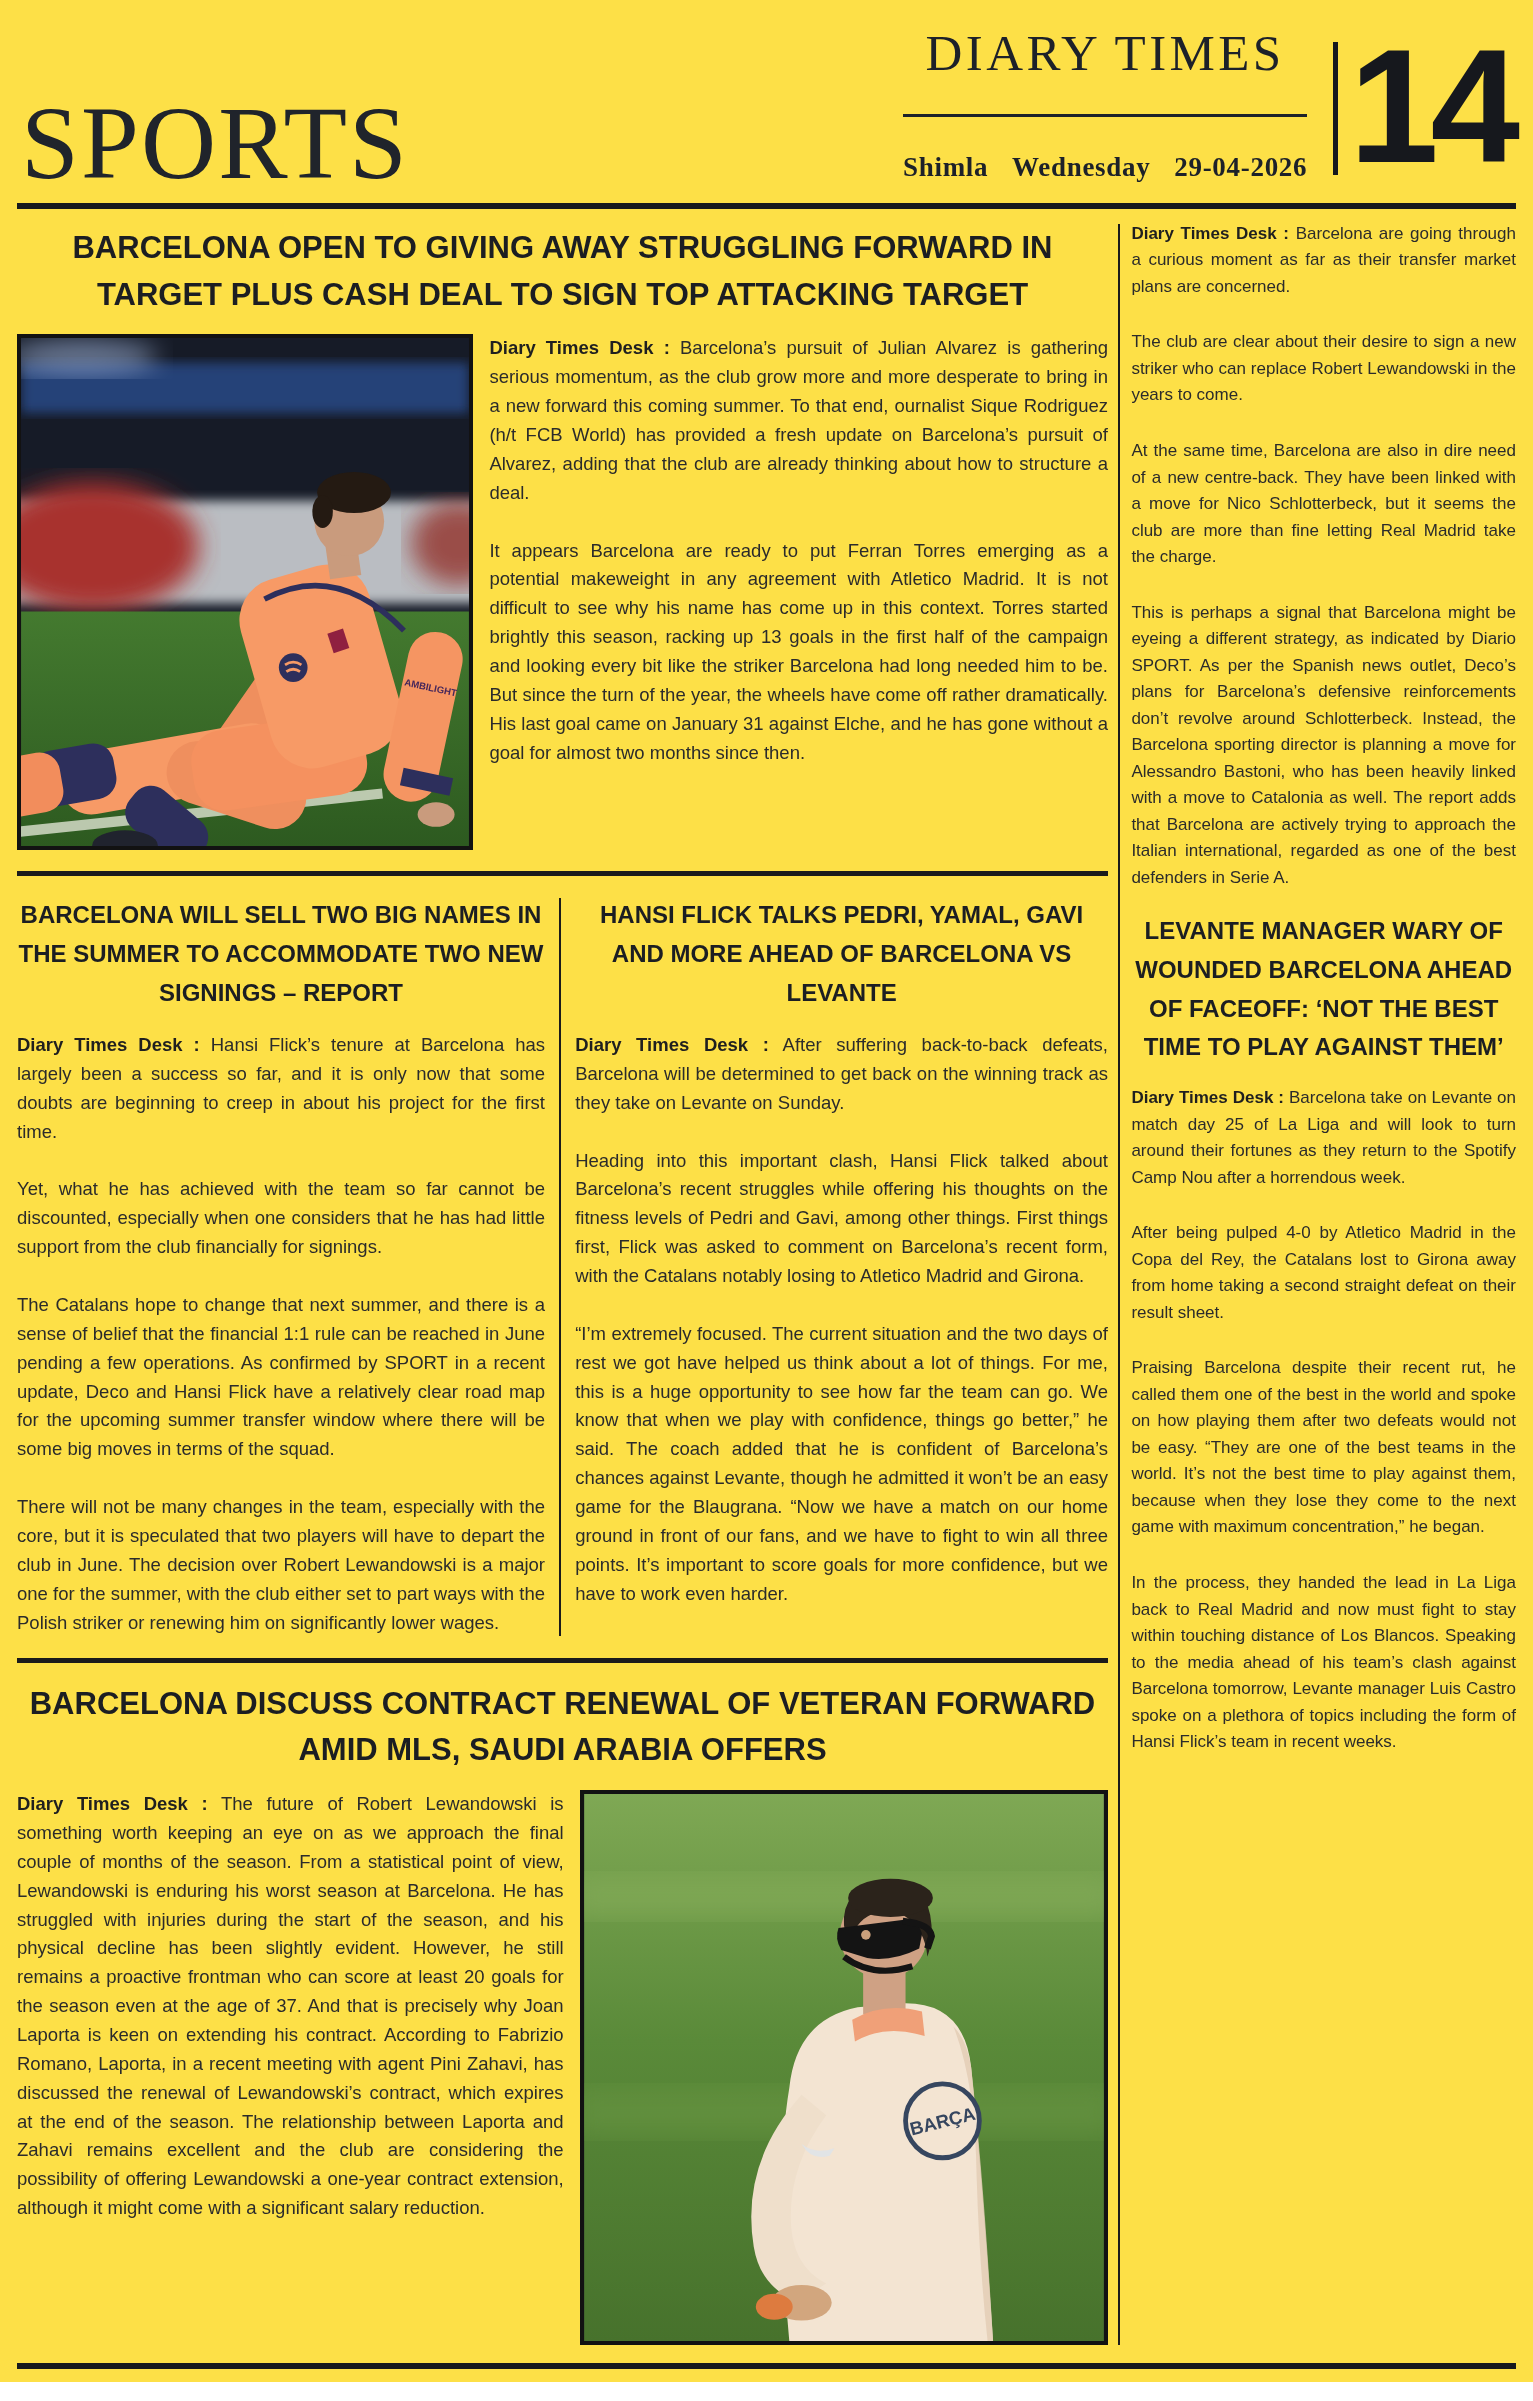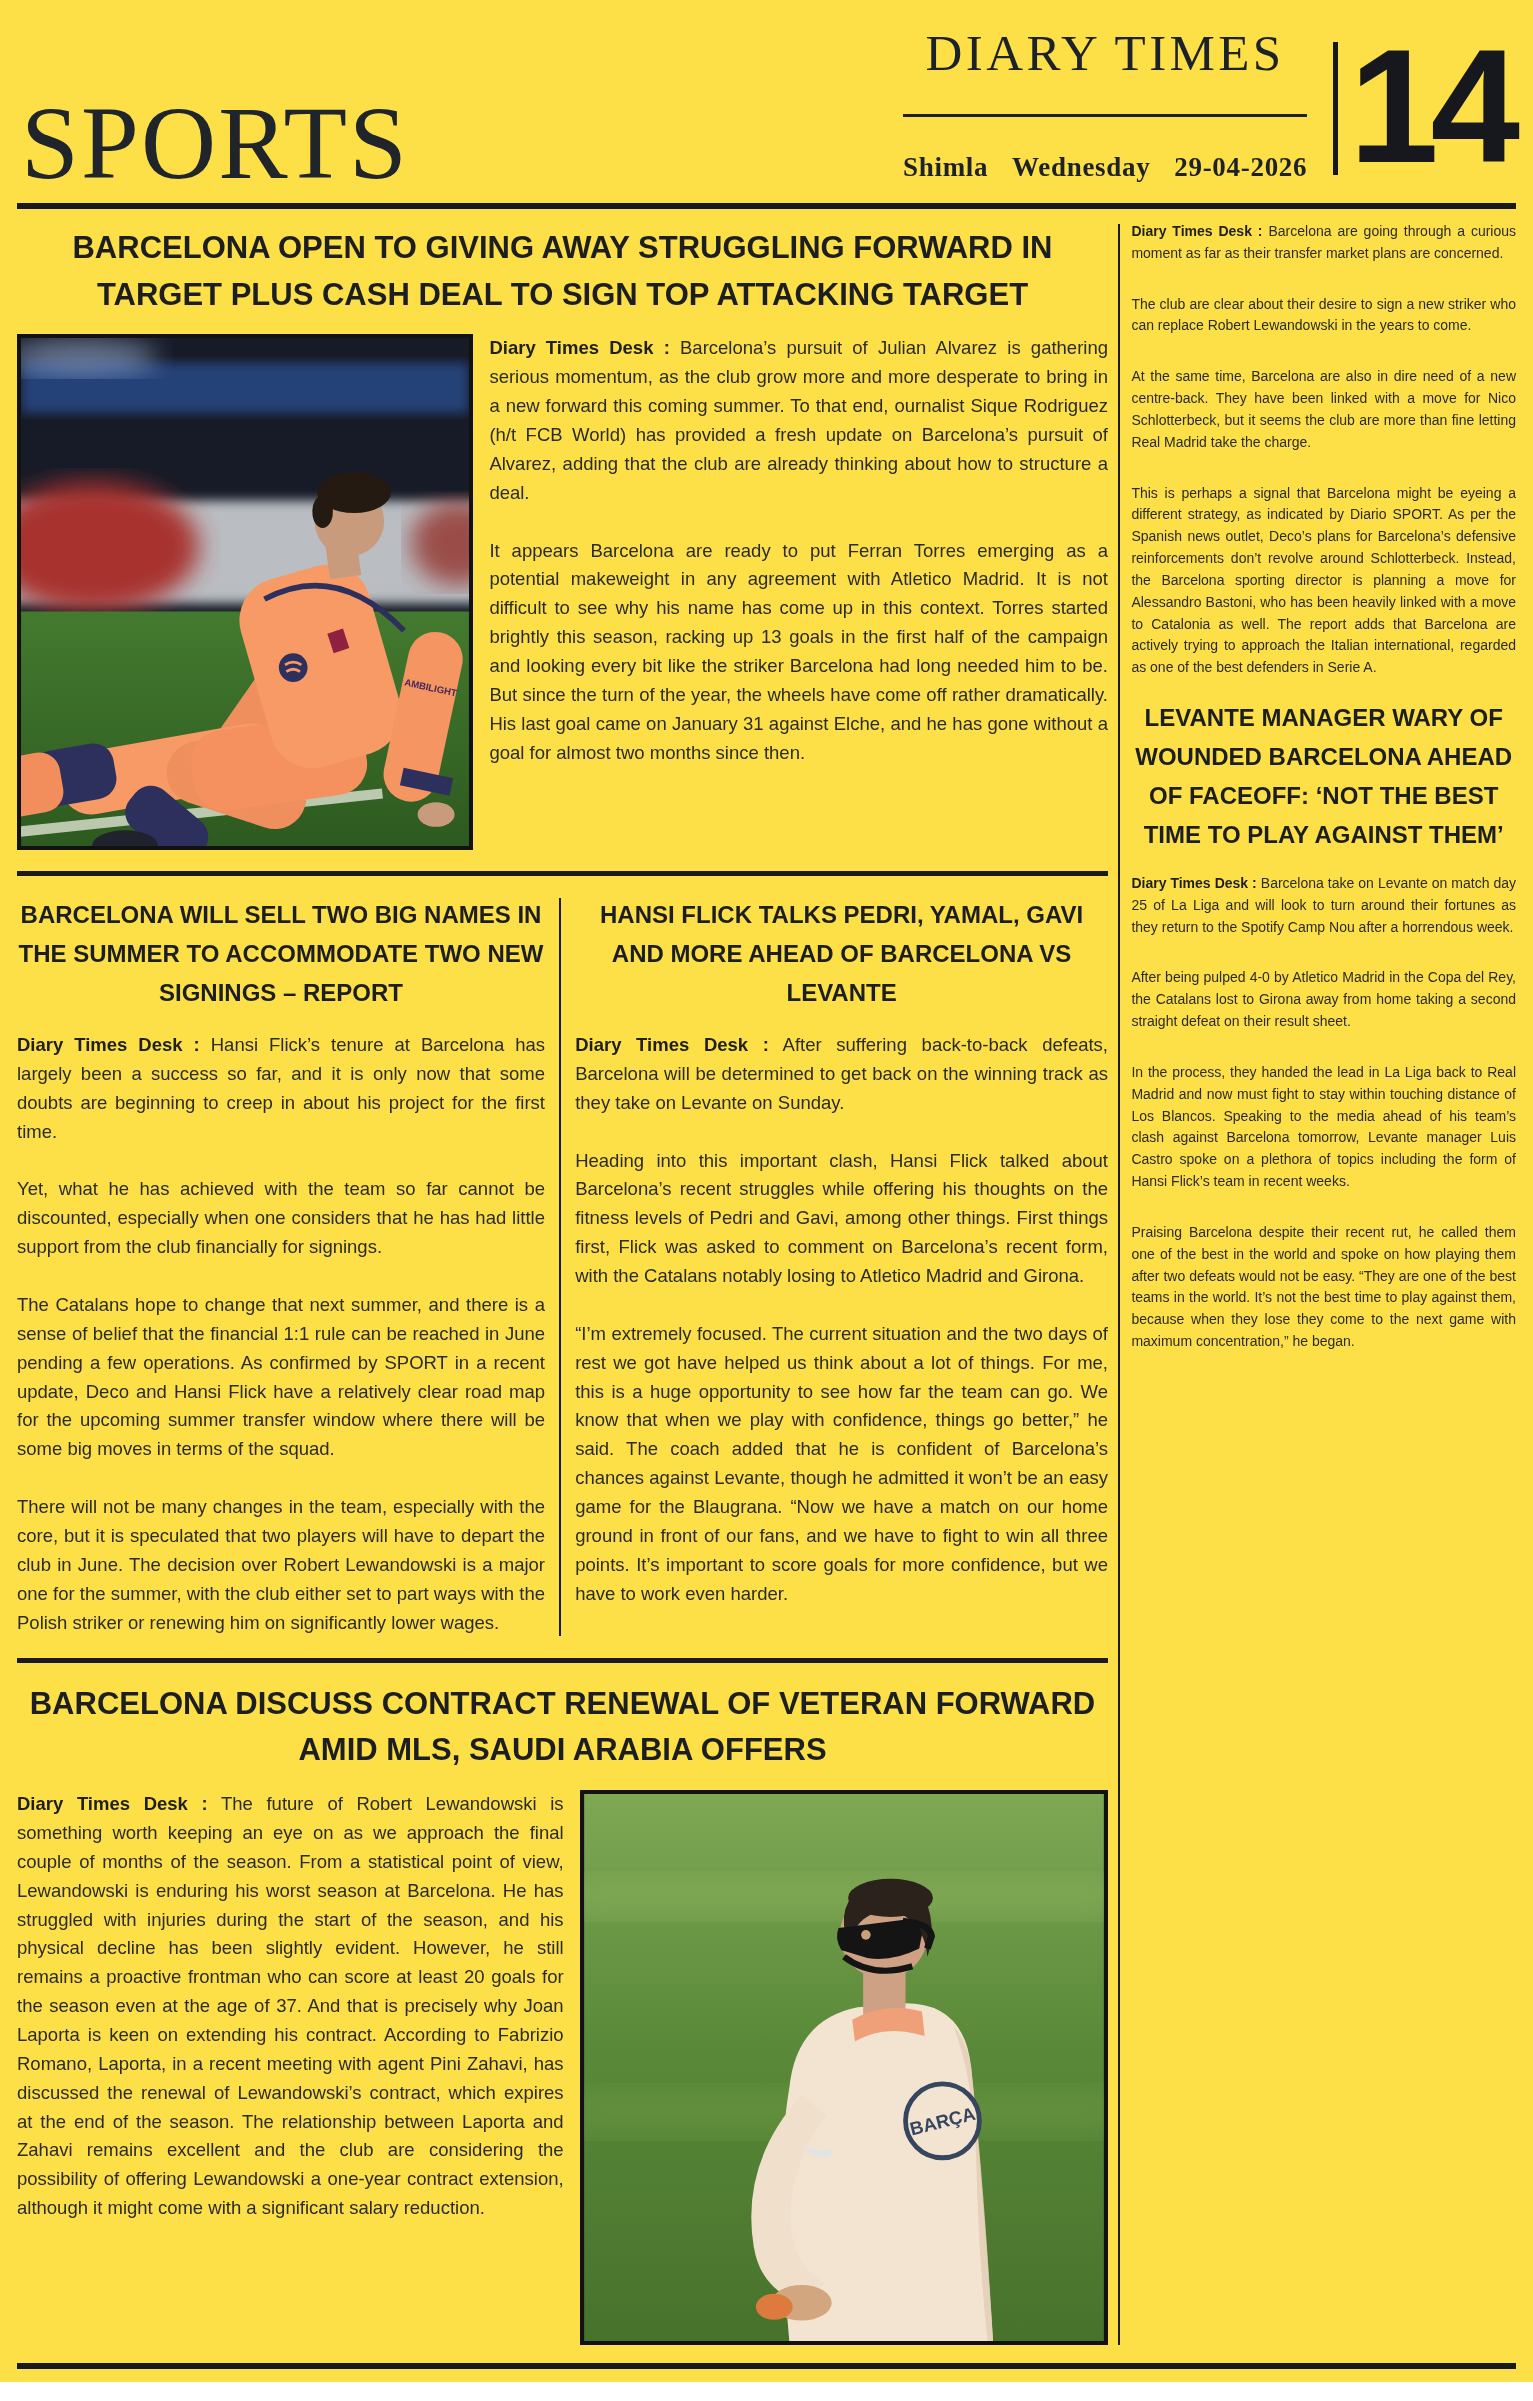--- a/index.html
+++ b/index.html
@@ -45,21 +45,21 @@
   .grow{flex:1;min-width:0;}
 
   .rule-h{height:4.8px;background:#1b1b1b;margin:20.5px 0 18px;}
 
   .two-col{display:flex;align-items:stretch;}
   .col-left{width:528px;flex:none;}
   .divider-v{width:2.1px;background:#1b1b1b;margin:4.1px 14.4px 1.4px 13.7px;flex:none;}
   .col-right{flex:1;min-width:0;}
 
   .side-article{margin-bottom:6.8px;}
-  .side-col .body{font-size:14px;}
+  .side-col .body{font-size:17px;}
 
   .bottom-rule{height:5.5px;background:#17191d;margin-top:18px;}
 </style>
 </head>
 <body>
 
 <div class="page">
 
   <header class="masthead">
     <div class="section-title">SPORTS</div>
@@ -219,22 +219,22 @@
           <p>At the same time, Barcelona are also in dire need of a new centre-back. They have been linked with a move for Nico Schlotterbeck, but it seems the club are more than fine letting Real Madrid take the charge.</p>
           <p>This is perhaps a signal that Barcelona might be eyeing a different strategy, as indicated by Diario SPORT. As per the Spanish news outlet, Deco’s plans for Barcelona’s defensive reinforcements don’t revolve around Schlotterbeck. Instead, the Barcelona sporting director is planning a move for Alessandro Bastoni, who has been heavily linked with a move to Catalonia as well. The report adds that Barcelona are actively trying to approach the Italian international, regarded as one of the best defenders in Serie A.</p>
         </div>
       </article>
 
       <article class="side-article">
         <h2 class="head-md" style="margin-top:20.5px;">LEVANTE MANAGER WARY OF WOUNDED BARCELONA AHEAD OF FACEOFF: ‘NOT THE BEST TIME TO PLAY AGAINST THEM’</h2>
         <div class="body">
           <p><b class="desk">Diary Times Desk :</b> <span>Barcelona take on Levante on match day 25 of La Liga and will look to turn around their fortunes as they return to the Spotify Camp Nou after a horrendous week.</span></p>
           <p>After being pulped 4-0 by Atletico Madrid in the Copa del Rey, the Catalans lost to Girona away from home taking a second straight defeat on their result sheet.</p>
+          <p>Praising Barcelona despite their recent rut, he called them one of the best in the world and spoke on how playing them after two defeats would not be easy. “They are one of the best teams in the world. It’s not the best time to play against them, because when they lose they come to the next game with maximum concentration,” he began.</p>
           <p>In the process, they handed the lead in La Liga back to Real Madrid and now must fight to stay within touching distance of Los Blancos. Speaking to the media ahead of his team’s clash against Barcelona tomorrow, Levante manager Luis Castro spoke on a plethora of topics including the form of Hansi Flick’s team in recent weeks.</p>
-          <p>Praising Barcelona despite their recent rut, he called them one of the best in the world and spoke on how playing them after two defeats would not be easy. “They are one of the best teams in the world. It’s not the best time to play against them, because when they lose they come to the next game with maximum concentration,” he began.</p>
         </div>
       </article>
 
     </aside>
   </div>
 
   <div class="bottom-rule"></div>
 </div>
 
 

